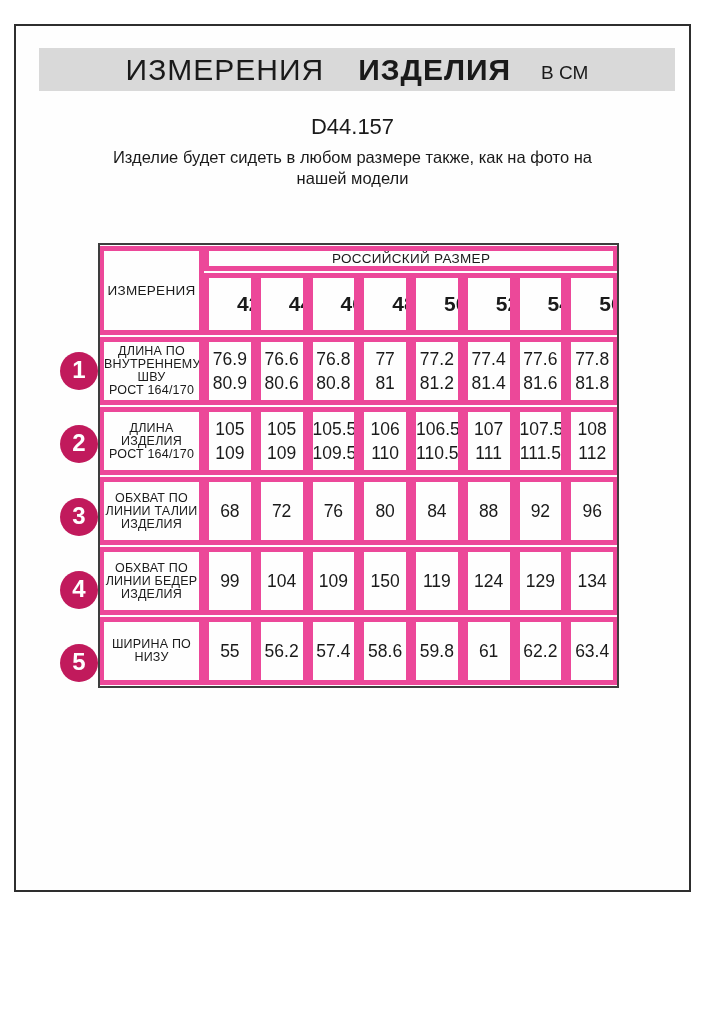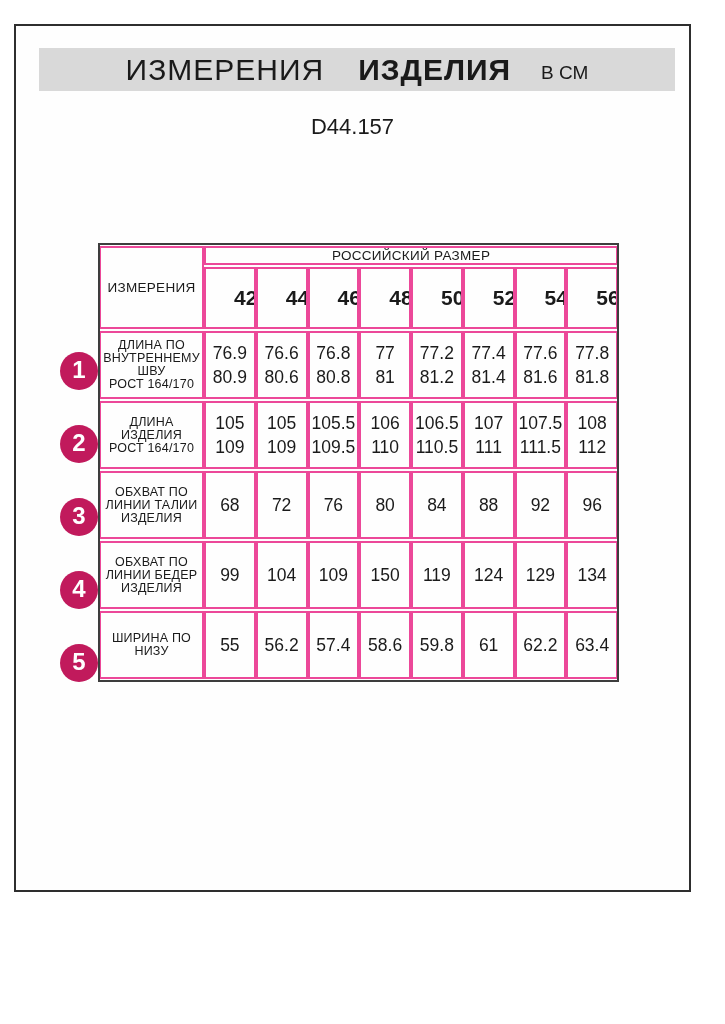--- a/index.html
+++ b/index.html
@@ -65,21 +65,21 @@
     position: absolute;
     left: 83px; top: 218px;
     width: 519px;
     table-layout: fixed;
     border-collapse: separate;
     border-spacing: 0 2px;
     outline: 2px solid #3d3d3d;
     outline-offset: -1px;
   }
   .size-table th, .size-table td {
-    border: 2px solid #ec4899;
+    border: 5px solid #ec4899;
     background: #fefefe;
     text-align: center;
     vertical-align: middle;
     overflow: hidden;
   }
   .size-table col.label-col { width: 105px; }
   .size-table col.data-col { width: 51.75px; }
   th.corner {
     font-size: 13.5px;
     font-weight: 400;
@@ -148,20 +148,22 @@
 <div class="frame">
 
   <div class="title-bar" style="background: rgb(217, 217, 217);">
     <span class="t-regular">ИЗМЕРЕНИЯ</span>
     <span class="t-bold">ИЗДЕЛИЯ</span>
     <span class="t-units">В СМ</span>
   </div>
 
   <div class="product-code">D44.157</div>
 
+  <div class="fit-note">Изделие будет сидеть в любом размере также, как на фото на
+нашей модели</div>
 
   <table class="size-table">
     <colgroup id="table-cols">
         <col class="label-col">
         <col class="data-col">
         <col class="data-col">
         <col class="data-col">
         <col class="data-col">
         <col class="data-col">
         <col class="data-col">

